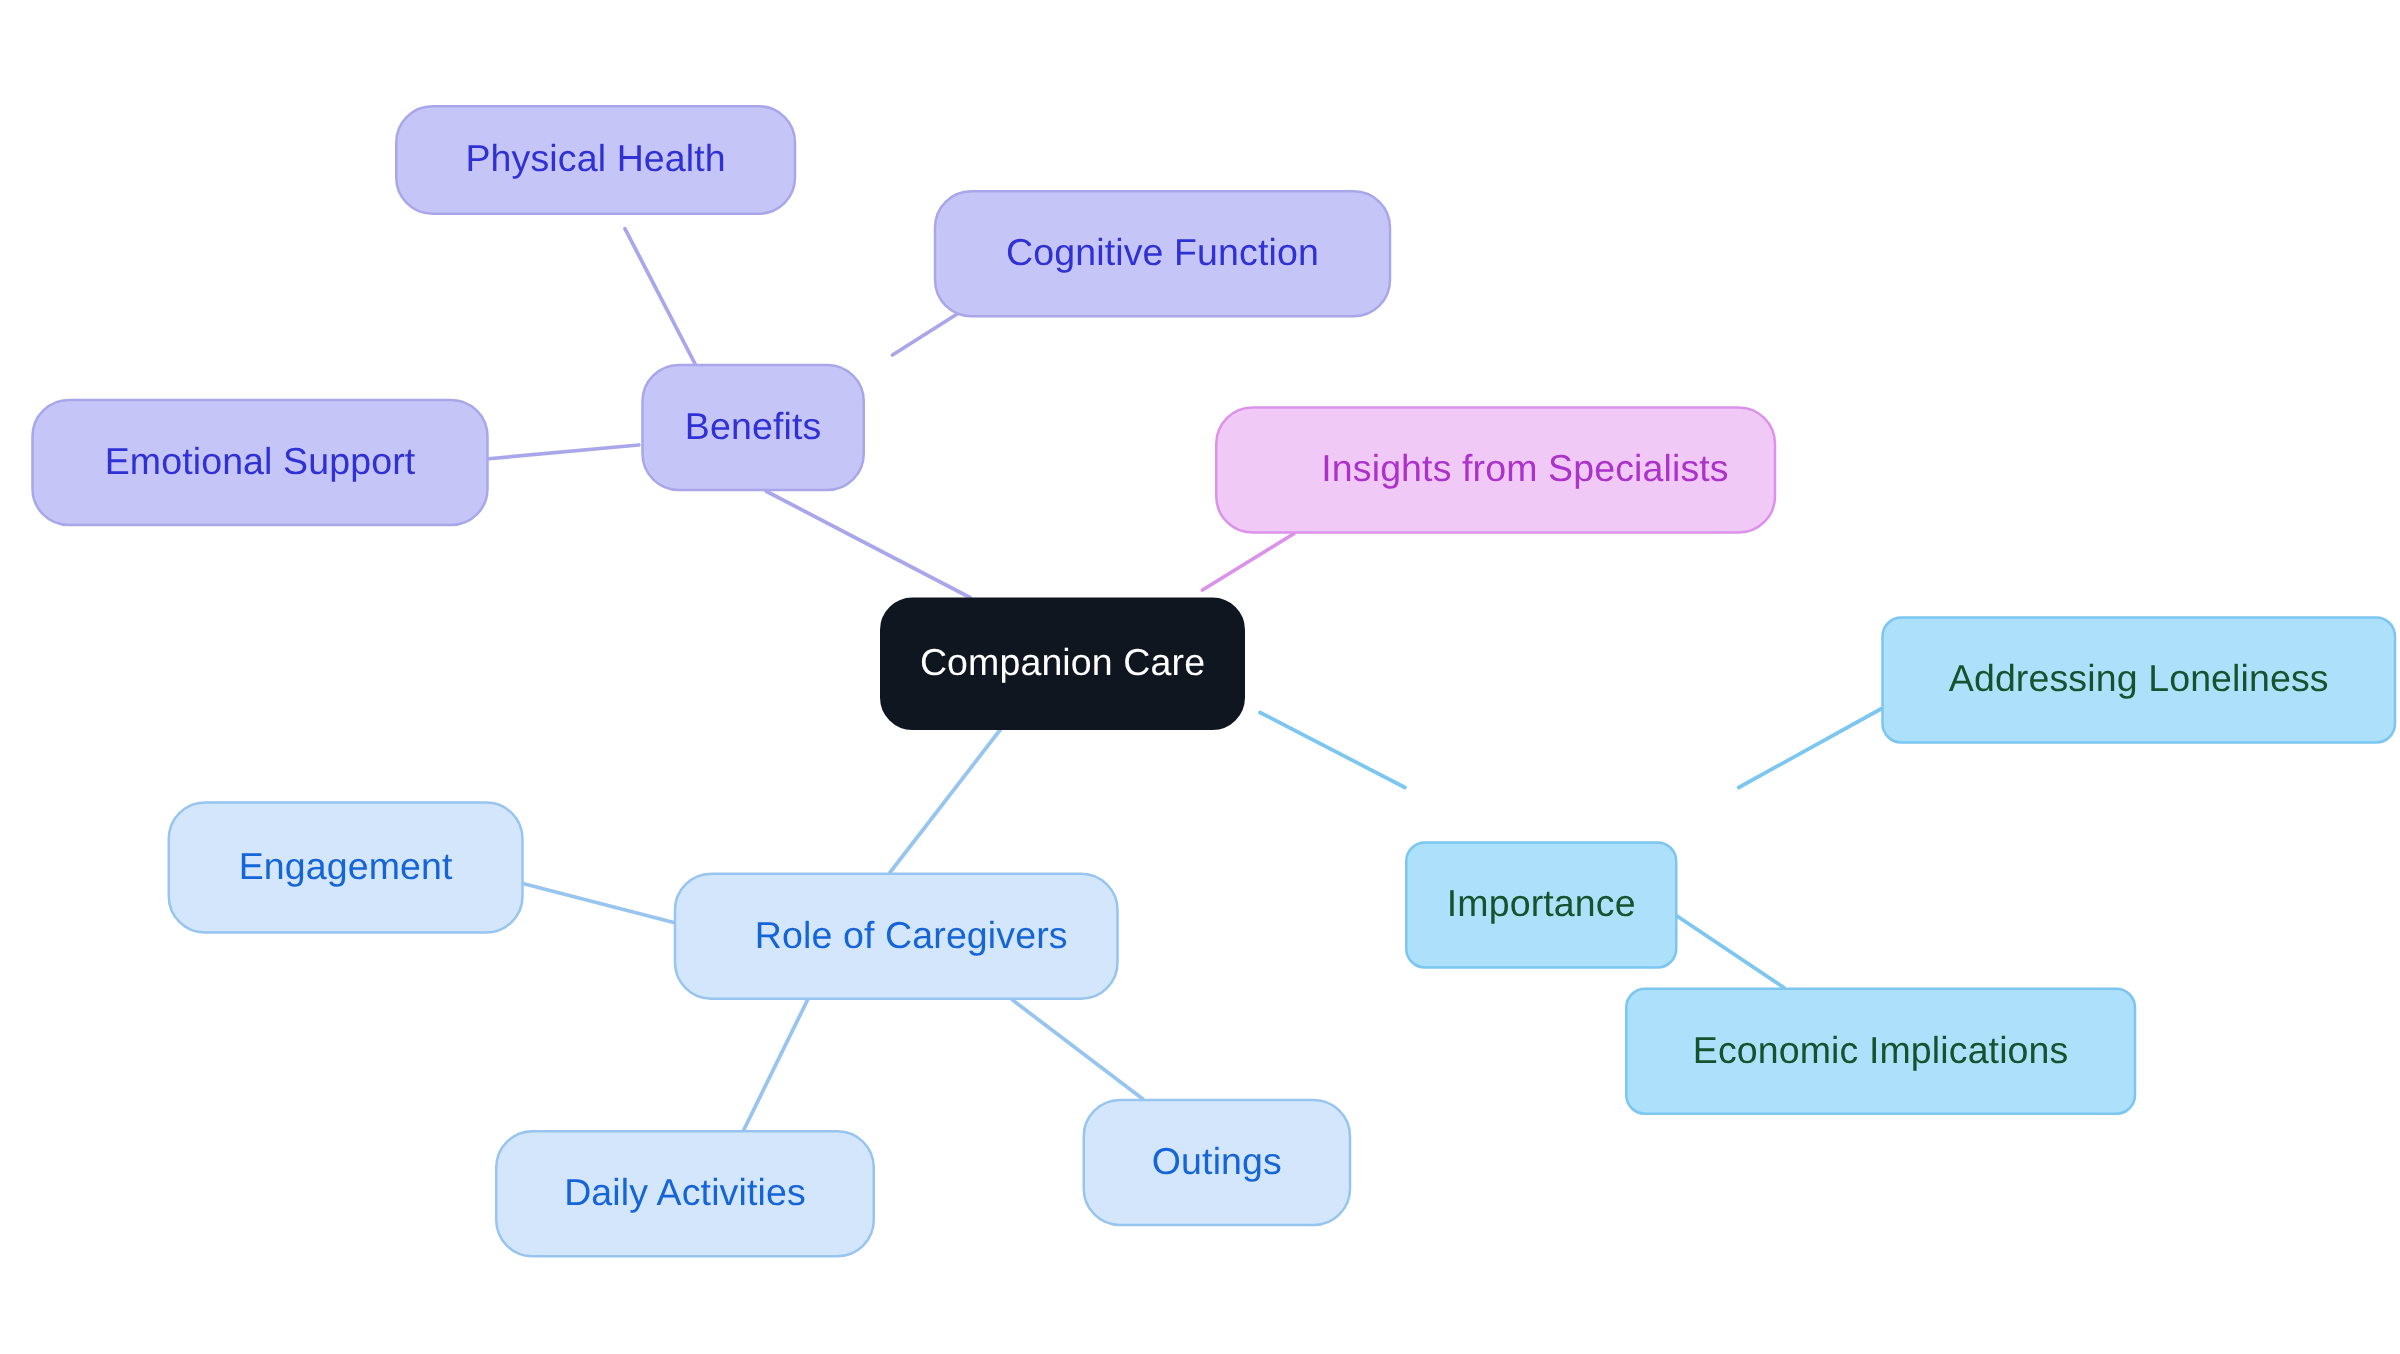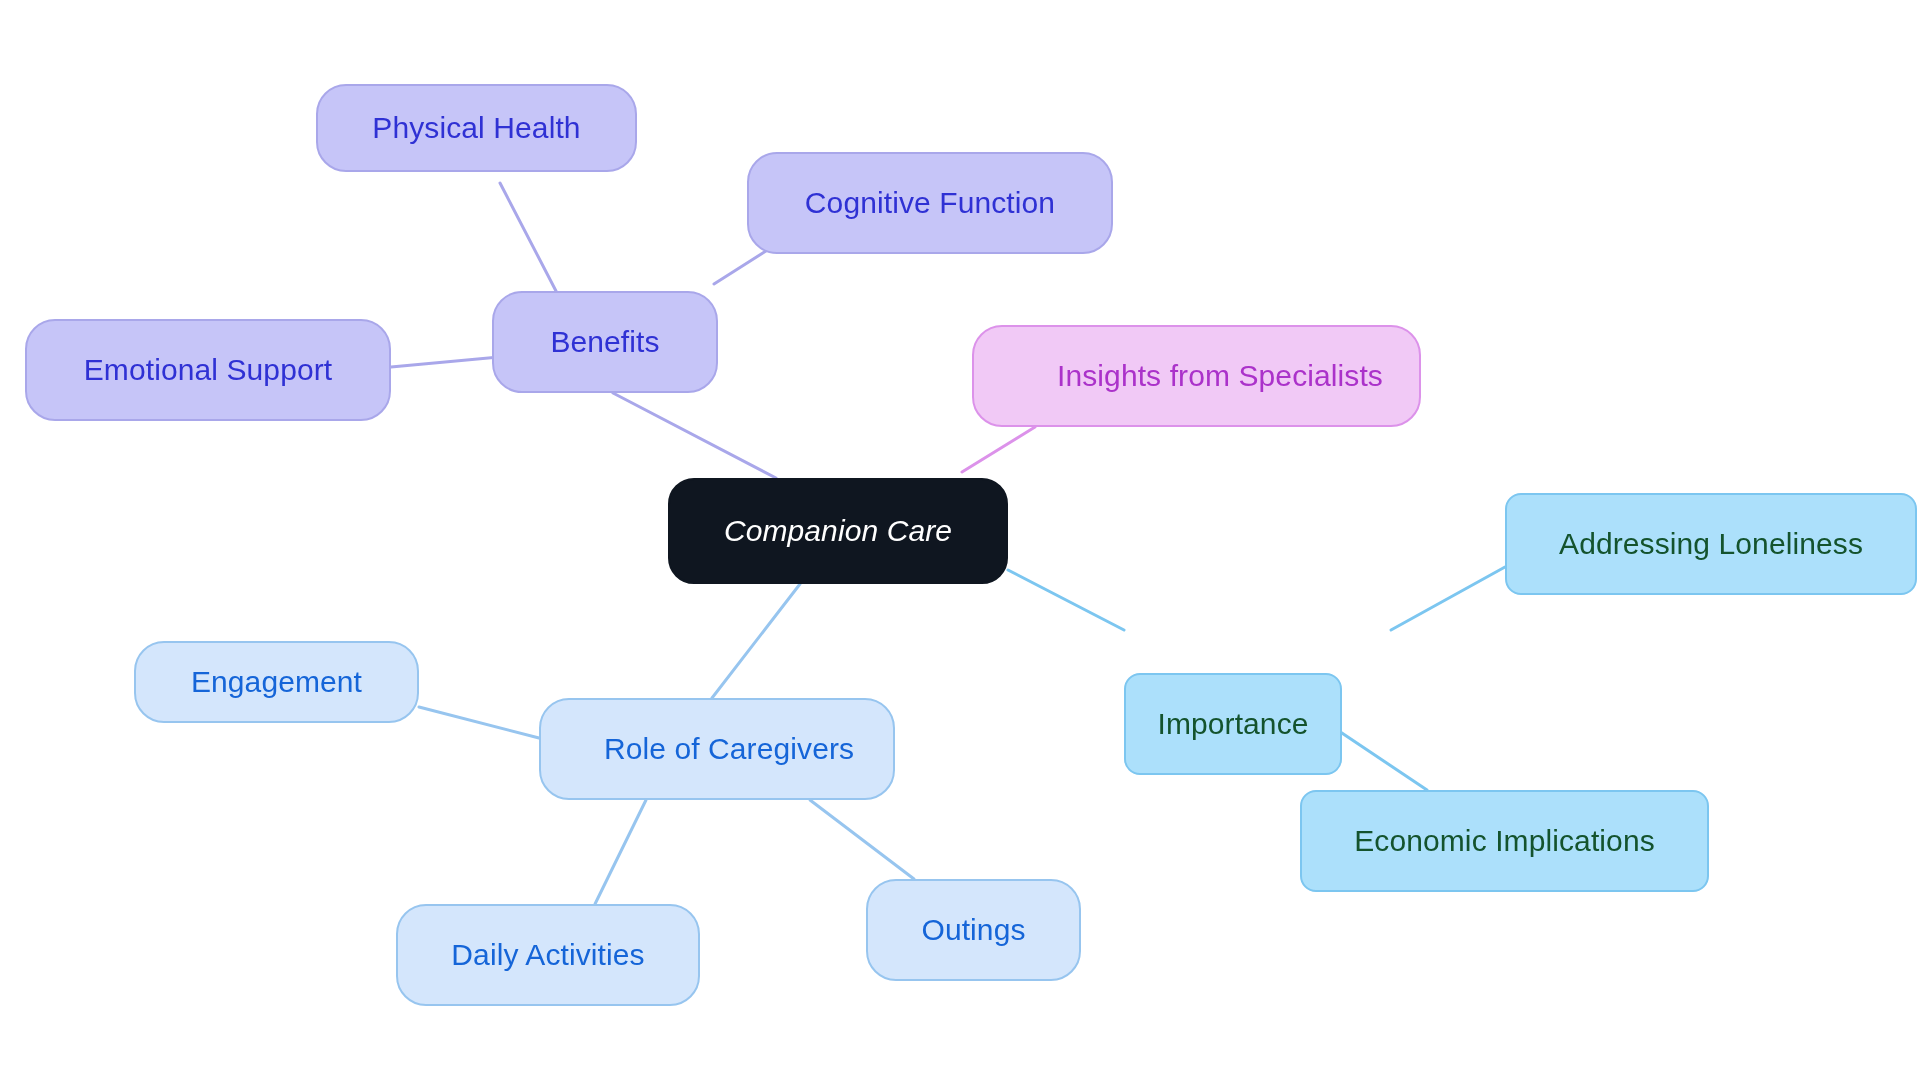--- a/index.html
+++ b/index.html
@@ -90,24 +90,24 @@
       <line x1="962" y1="472" x2="1035" y2="427" stroke="#dc92ea" stroke-width="3" stroke-linecap="round"></line>
       <line x1="1008" y1="570" x2="1124" y2="630" stroke="#7cc6f0" stroke-width="3" stroke-linecap="round"></line>
       <line x1="1391" y1="630" x2="1505" y2="567" stroke="#7cc6f0" stroke-width="3" stroke-linecap="round"></line>
       <line x1="1312" y1="713" x2="1427" y2="790" stroke="#7cc6f0" stroke-width="3" stroke-linecap="round"></line>
       <line x1="800" y1="584" x2="712" y2="698" stroke="#97c5ef" stroke-width="3" stroke-linecap="round"></line>
       <line x1="539" y1="738" x2="419" y2="707" stroke="#97c5ef" stroke-width="3" stroke-linecap="round"></line>
       <line x1="646" y1="800" x2="595" y2="904" stroke="#97c5ef" stroke-width="3" stroke-linecap="round"></line>
       <line x1="810" y1="800" x2="914" y2="879" stroke="#97c5ef" stroke-width="3" stroke-linecap="round"></line>
     </svg>
   <div id="node-layer">
-      <div class="node node-root" style="left: 668px; top: 478px; width: 340px; height: 106px; font-style: italic;">
+      <div class="node node-root" style="left: 704px; top: 478px; width: 292px; height: 106px;">
         <span class="node-label">Companion Care</span>
       </div>
-      <div class="node node-purple" style="left: 492px; top: 291px; width: 226px; height: 102px;">
+      <div class="node node-purple" style="left: 513px; top: 291px; width: 179px; height: 102px;">
         <span class="node-label">Benefits</span>
       </div>
       <div class="node node-purple" style="left: 296px; top: 84px; width: 321px; height: 88px; margin-left: 20px;">
         <span class="node-label">Physical Health</span>
       </div>
       <div class="node node-purple" style="left: 747px; top: 116px; width: 366px; height: 102px; margin-top: 36px;">
         <span class="node-label">Cognitive Function</span>
       </div>
       <div class="node node-purple" style="left: 25px; top: 319px; width: 366px; height: 102px;">
         <span class="node-label">Emotional Support</span>
@@ -120,21 +120,21 @@
       </div>
       <div class="node node-sky" style="left: 1505px; top: 493px; width: 412px; height: 102px;">
         <span class="node-label">Addressing Loneliness</span>
       </div>
       <div class="node node-sky" style="left: 1300px; top: 790px; width: 409px; height: 102px;">
         <span class="node-label">Economic Implications</span>
       </div>
       <div class="node node-pale" style="left: 539px; top: 698px; width: 356px; height: 102px; padding-left: 24px;">
         <span class="node-label">Role of Caregivers</span>
       </div>
-      <div class="node node-pale" style="left: 134px; top: 641px; width: 285px; height: 82px; text-align: center;">
+      <div class="node node-pale" style="left: 134px; top: 641px; width: 285px; height: 106px; text-align: center;">
         <span class="node-label">Engagement</span>
       </div>
       <div class="node node-pale" style="left: 396px; top: 904px; width: 304px; height: 102px;">
         <span class="node-label">Daily Activities</span>
       </div>
       <div class="node node-pale" style="left: 866px; top: 879px; width: 215px; height: 102px;">
         <span class="node-label">Outings</span>
       </div>
     </div>
 </div>

